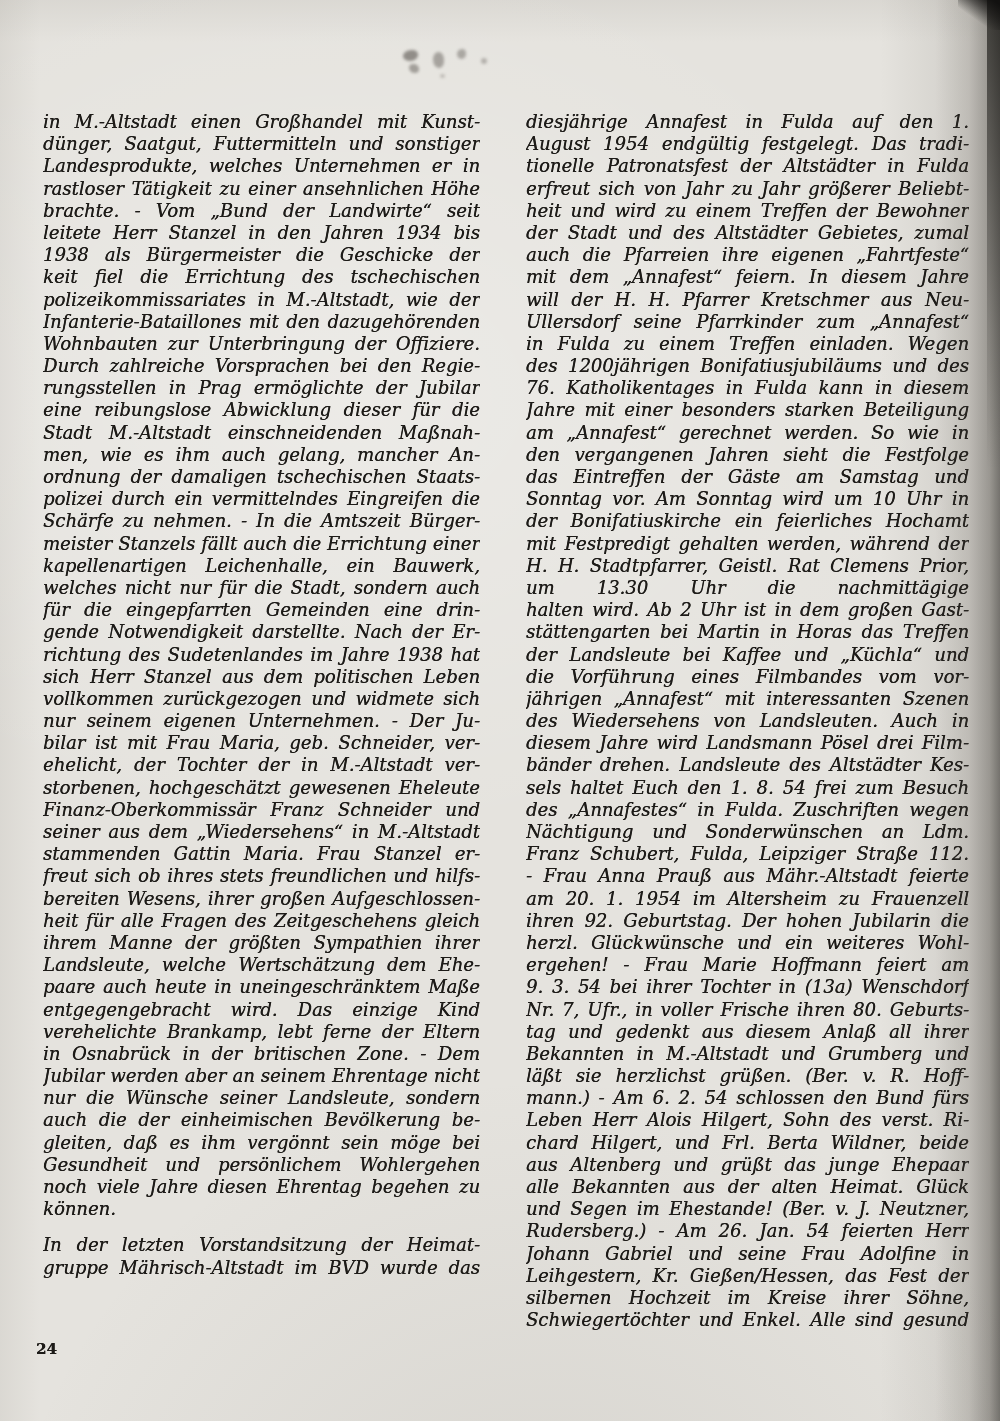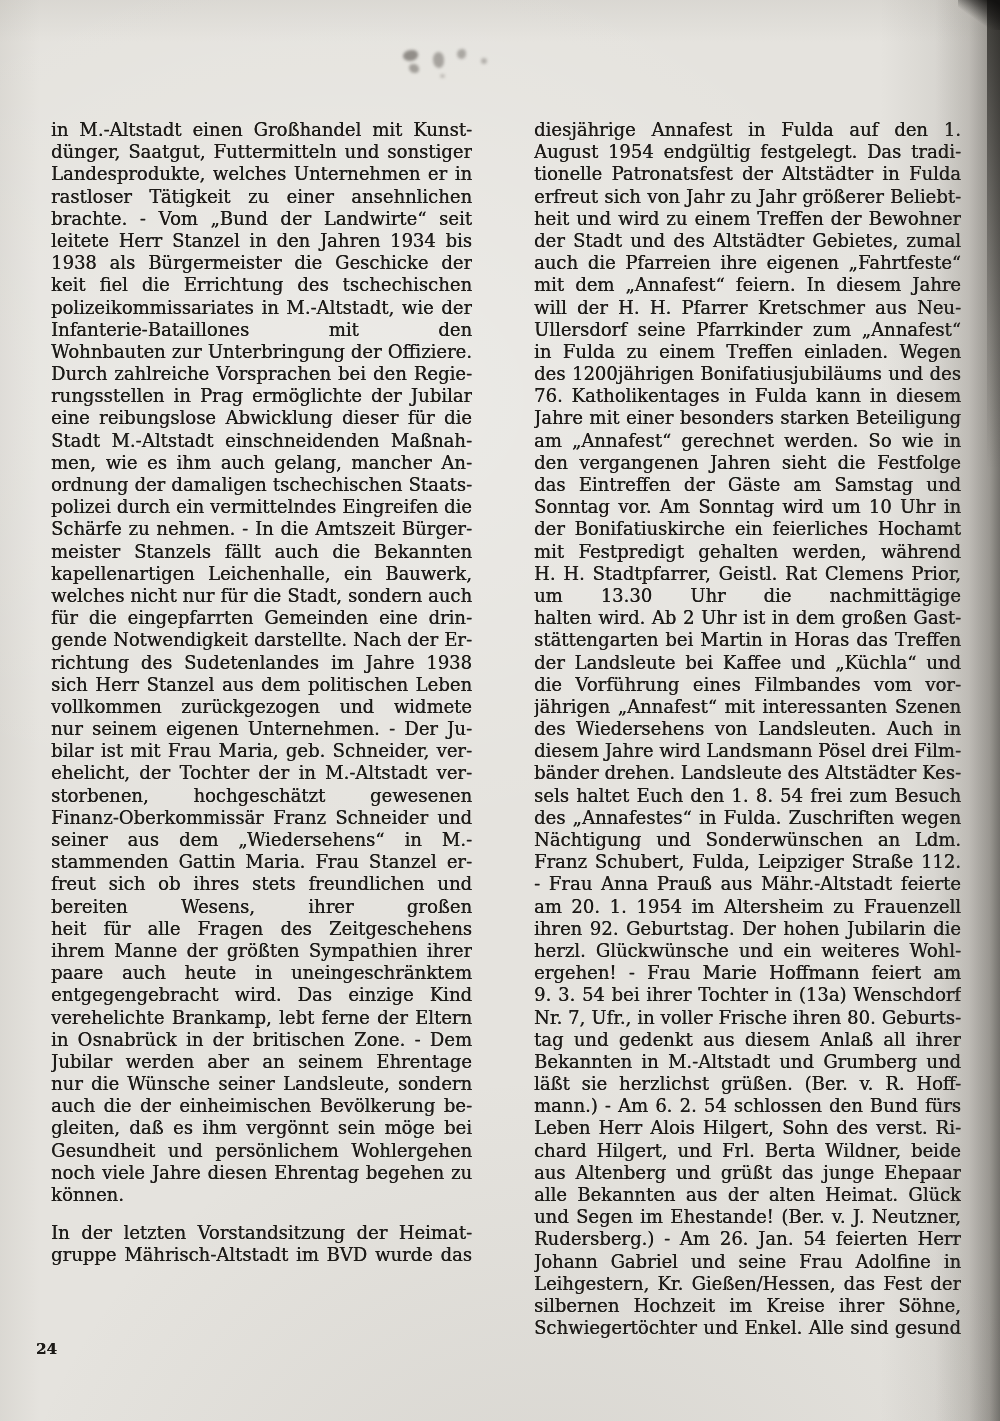--- a/index.html
+++ b/index.html
@@ -19,21 +19,21 @@
       linear-gradient(to bottom, rgba(120,115,106,0.10) 0%, rgba(0,0,0,0) 3%);
     font-family: "DejaVu Serif", serif;
     color: #1d1b18;
   }
   .col {
     position: absolute;
     top: 103px;
   }
   #col-left  { left: 35px;  width: 453px; }
   #col-right { left: 518px; width: 459px; }
-  .para { margin: 16px; }
+  .para { margin: 8px; font-style: italic; }
   .para + .para { margin-top: 14px; }
   .line {
     height: 22.2px;
     line-height: 22.2px;
     font-size: 18px;
     text-align: justify;
     text-align-last: justify;
     overflow: hidden;
     text-shadow: 0.25px 0 0 currentColor;
   }
@@ -114,39 +114,40 @@
       <div class="line">Infanterie-Bataillones mit den dazugehörenden</div>
       <div class="line">Wohnbauten zur Unterbringung der Offiziere.</div>
       <div class="line">Durch zahlreiche Vorsprachen bei den Regie-</div>
       <div class="line">rungsstellen in Prag ermöglichte der Jubilar</div>
       <div class="line">eine reibungslose Abwicklung dieser für die</div>
       <div class="line">Stadt M.-Altstadt einschneidenden Maßnah-</div>
       <div class="line">men, wie es ihm auch gelang, mancher An-</div>
       <div class="line">ordnung der damaligen tschechischen Staats-</div>
       <div class="line">polizei durch ein vermittelndes Eingreifen die</div>
       <div class="line">Schärfe zu nehmen. - In die Amtszeit Bürger-</div>
-      <div class="line">meister Stanzels fällt auch die Bekannten einer</div>
+      <div class="line">meister Stanzels fällt auch die Errichtung einer</div>
       <div class="line">kapellenartigen Leichenhalle, ein Bauwerk,</div>
       <div class="line">welches nicht nur für die Stadt, sondern auch</div>
       <div class="line">für die eingepfarrten Gemeinden eine drin-</div>
       <div class="line">gende Notwendigkeit darstellte. Nach der Er-</div>
       <div class="line">richtung des Sudetenlandes im Jahre 1938 hat</div>
       <div class="line">sich Herr Stanzel aus dem politischen Leben</div>
       <div class="line">vollkommen zurückgezogen und widmete sich</div>
       <div class="line">nur seinem eigenen Unternehmen. - Der Ju-</div>
       <div class="line">bilar ist mit Frau Maria, geb. Schneider, ver-</div>
       <div class="line">ehelicht, der Tochter der in M.-Altstadt ver-</div>
       <div class="line">storbenen, hochgeschätzt gewesenen Eheleute</div>
       <div class="line">Finanz-Oberkommissär Franz Schneider und</div>
       <div class="line">seiner aus dem „Wiedersehens“ in M.-Altstadt</div>
       <div class="line">stammenden Gattin Maria. Frau Stanzel er-</div>
       <div class="line">freut sich ob ihres stets freundlichen und hilfs-</div>
       <div class="line">bereiten Wesens, ihrer großen Aufgeschlossen-</div>
       <div class="line">heit für alle Fragen des Zeitgeschehens gleich</div>
       <div class="line">ihrem Manne der größten Sympathien ihrer</div>
+      <div class="line">Landsleute, welche Wertschätzung dem Ehe-</div>
       <div class="line">paare auch heute in uneingeschränktem Maße</div>
       <div class="line">entgegengebracht wird. Das einzige Kind Gretl,</div>
       <div class="line">verehelichte Brankamp, lebt ferne der Eltern</div>
       <div class="line">in Osnabrück in der britischen Zone. - Dem</div>
       <div class="line">Jubilar werden aber an seinem Ehrentage nicht</div>
       <div class="line">nur die Wünsche seiner Landsleute, sondern</div>
       <div class="line">auch die der einheimischen Bevölkerung be-</div>
       <div class="line">gleiten, daß es ihm vergönnt sein möge bei</div>
       <div class="line">Gesundheit und persönlichem Wohlergehen</div>
       <div class="line">noch viele Jahre diesen Ehrentag begehen zu</div>

